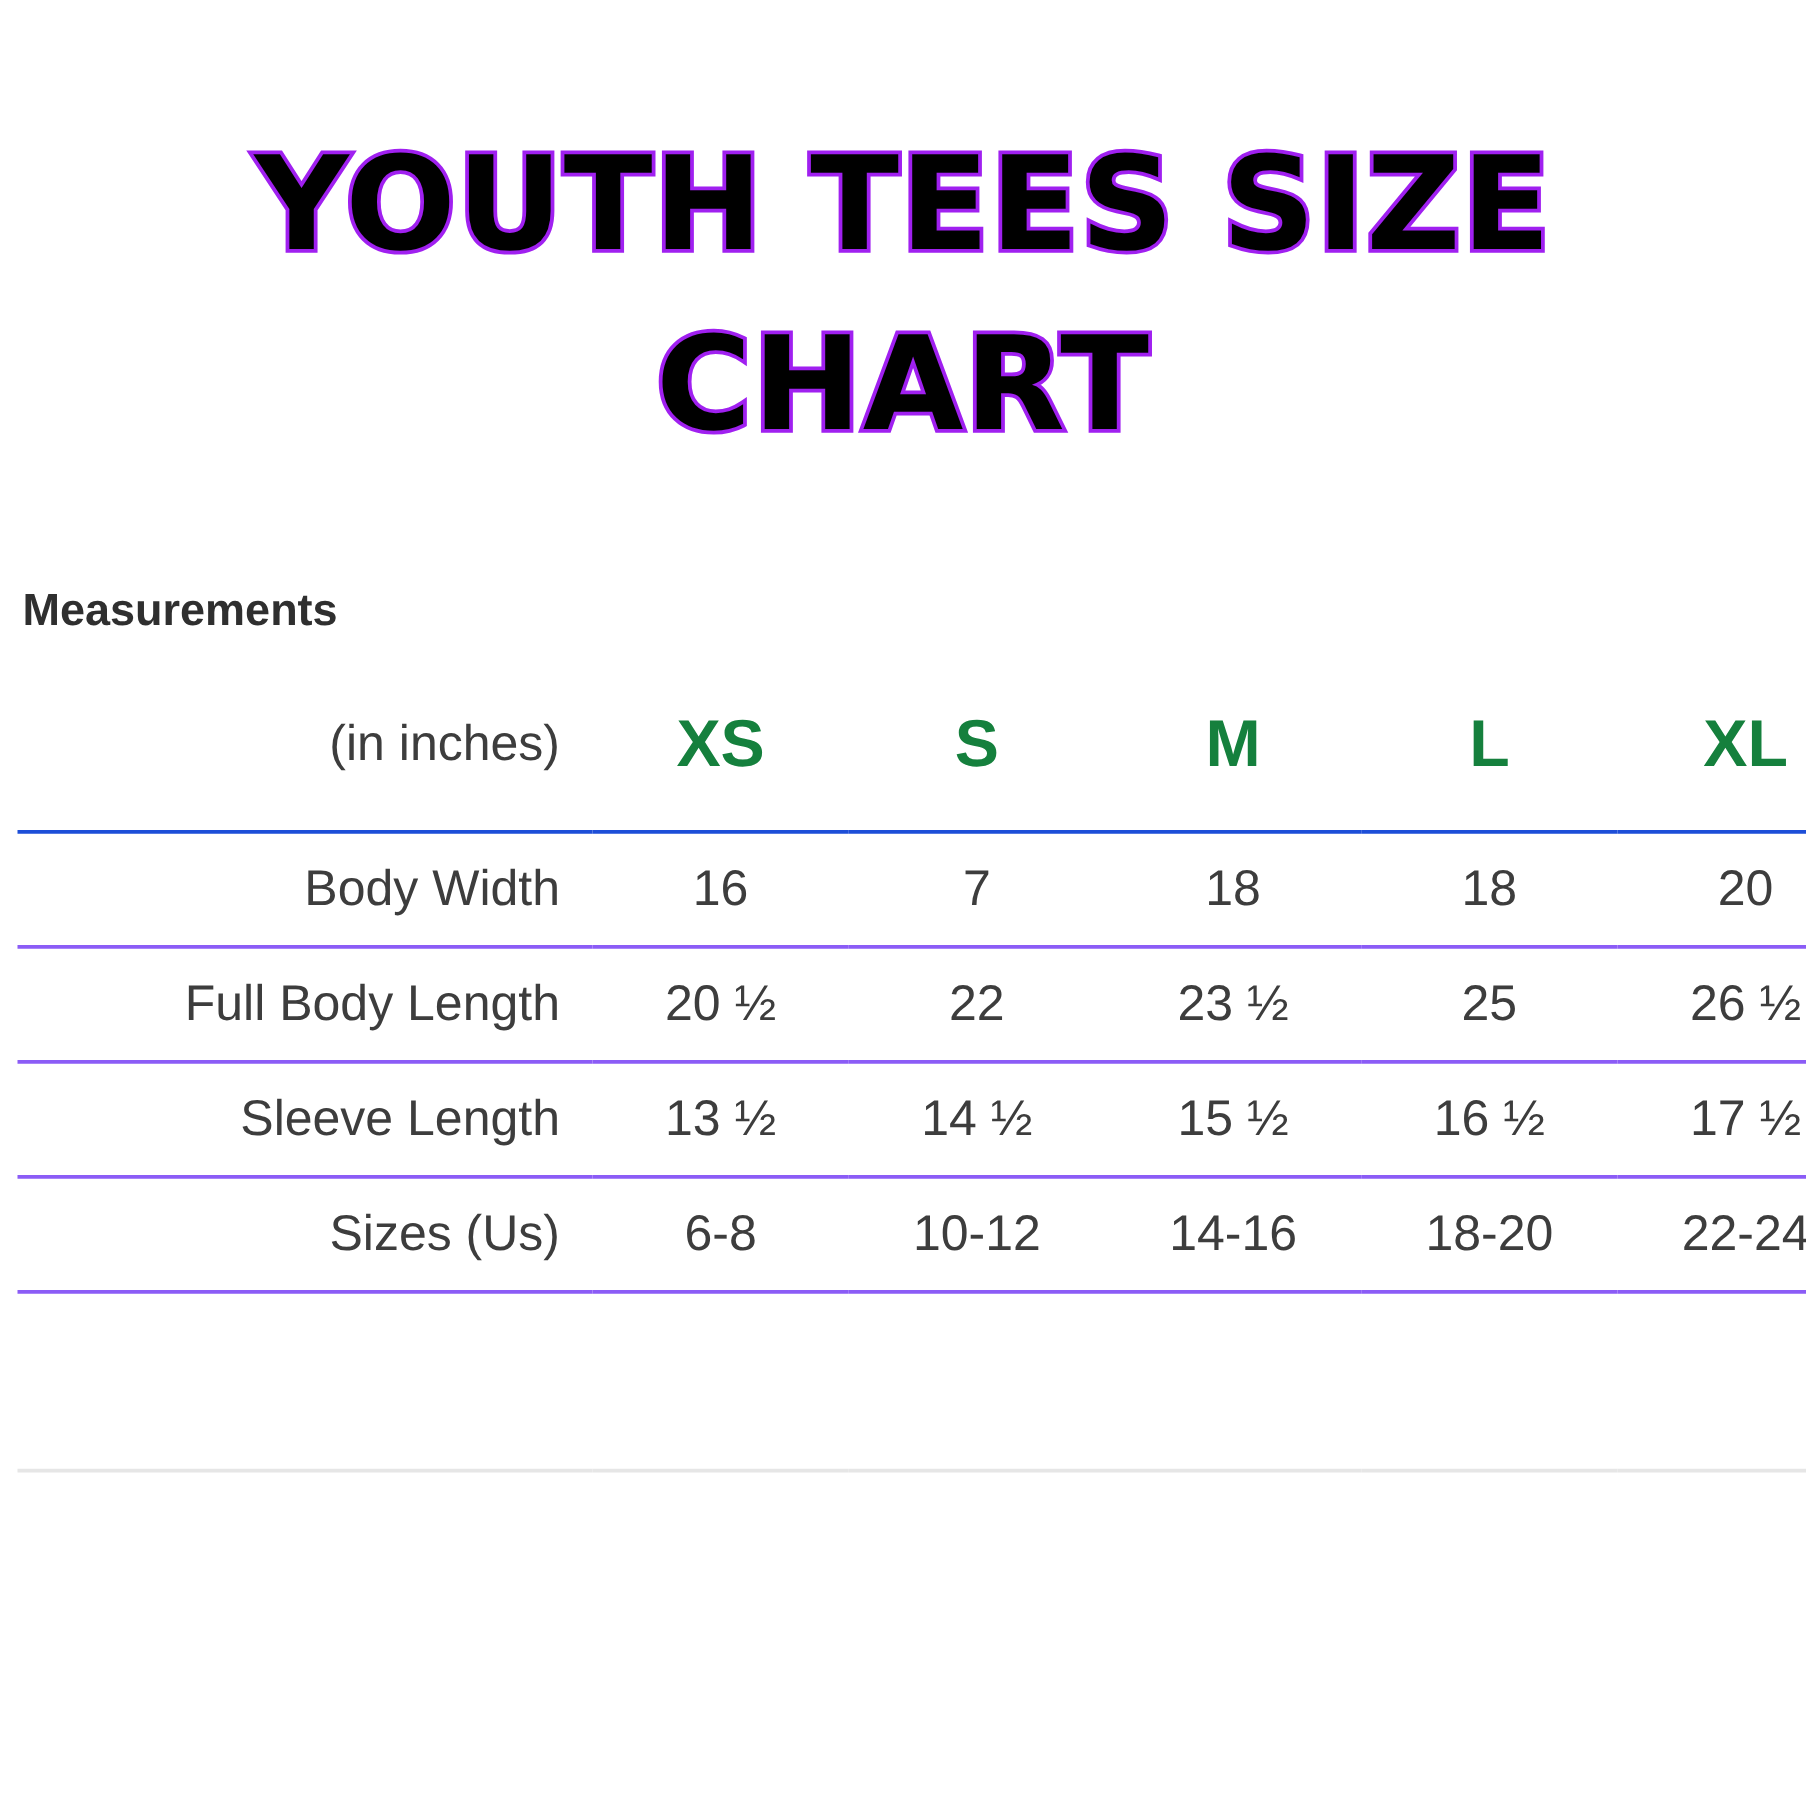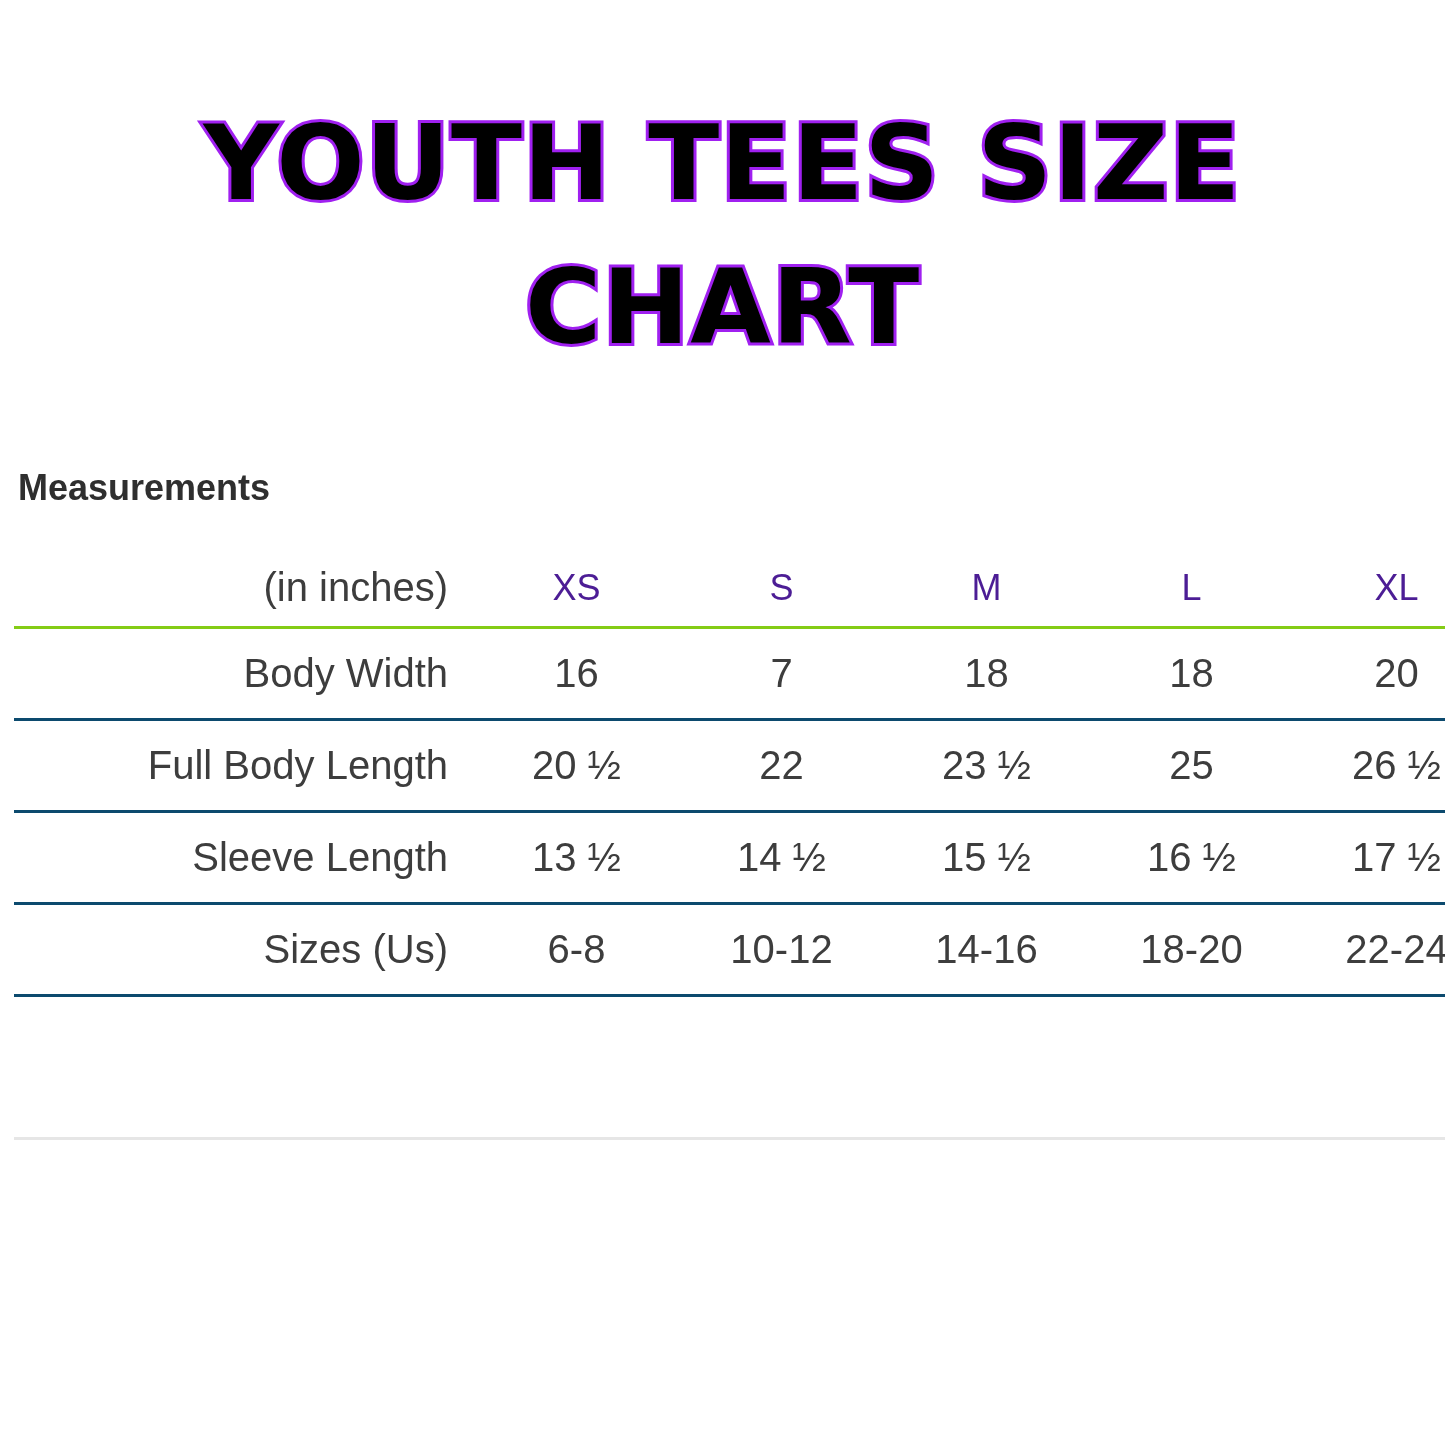--- a/index.html
+++ b/index.html
@@ -52,45 +52,45 @@
     table-layout: fixed;
   }
 
   table.size-table th,
   table.size-table td {
     text-align: center;
     font-size: 40px;
     font-weight: normal;
     color: #3d3d3d;
     padding: 22px 4px;
-    border-bottom: 3px solid #0c4a6e;
+    border-bottom: 3px solid #8b5cf6;
     font-family: "Liberation Sans", sans-serif;
   }
 
   table.size-table thead th {
-    border-bottom: 3px solid #84cc16;
-    padding-bottom: 16px;
+    border-bottom: 3px solid #1d4ed8;
+    padding-bottom: 38px;
   }
 
   table.size-table th.col-label,
   table.size-table td.row-label {
     width: 430px;
     text-align: right;
     padding-right: 26px;
   }
 
   table.size-table th.size-col,
   table.size-table td.size-cell {
     width: 197px;
   }
 
   table.size-table thead th.size-col {
-    font-weight: normal;
-    font-size: 36px;
-    color: #4c1d95;
+    font-weight: bold;
+    font-size: 53px;
+    color: #15803d;
   }
 
   table.size-table tbody tr:last-child td {
     border-bottom: 3px solid #e6e6e6;
   }
 
   .filler-row td {
     height: 96px;
     border-bottom: 3px solid #e6e6e6;
   }

